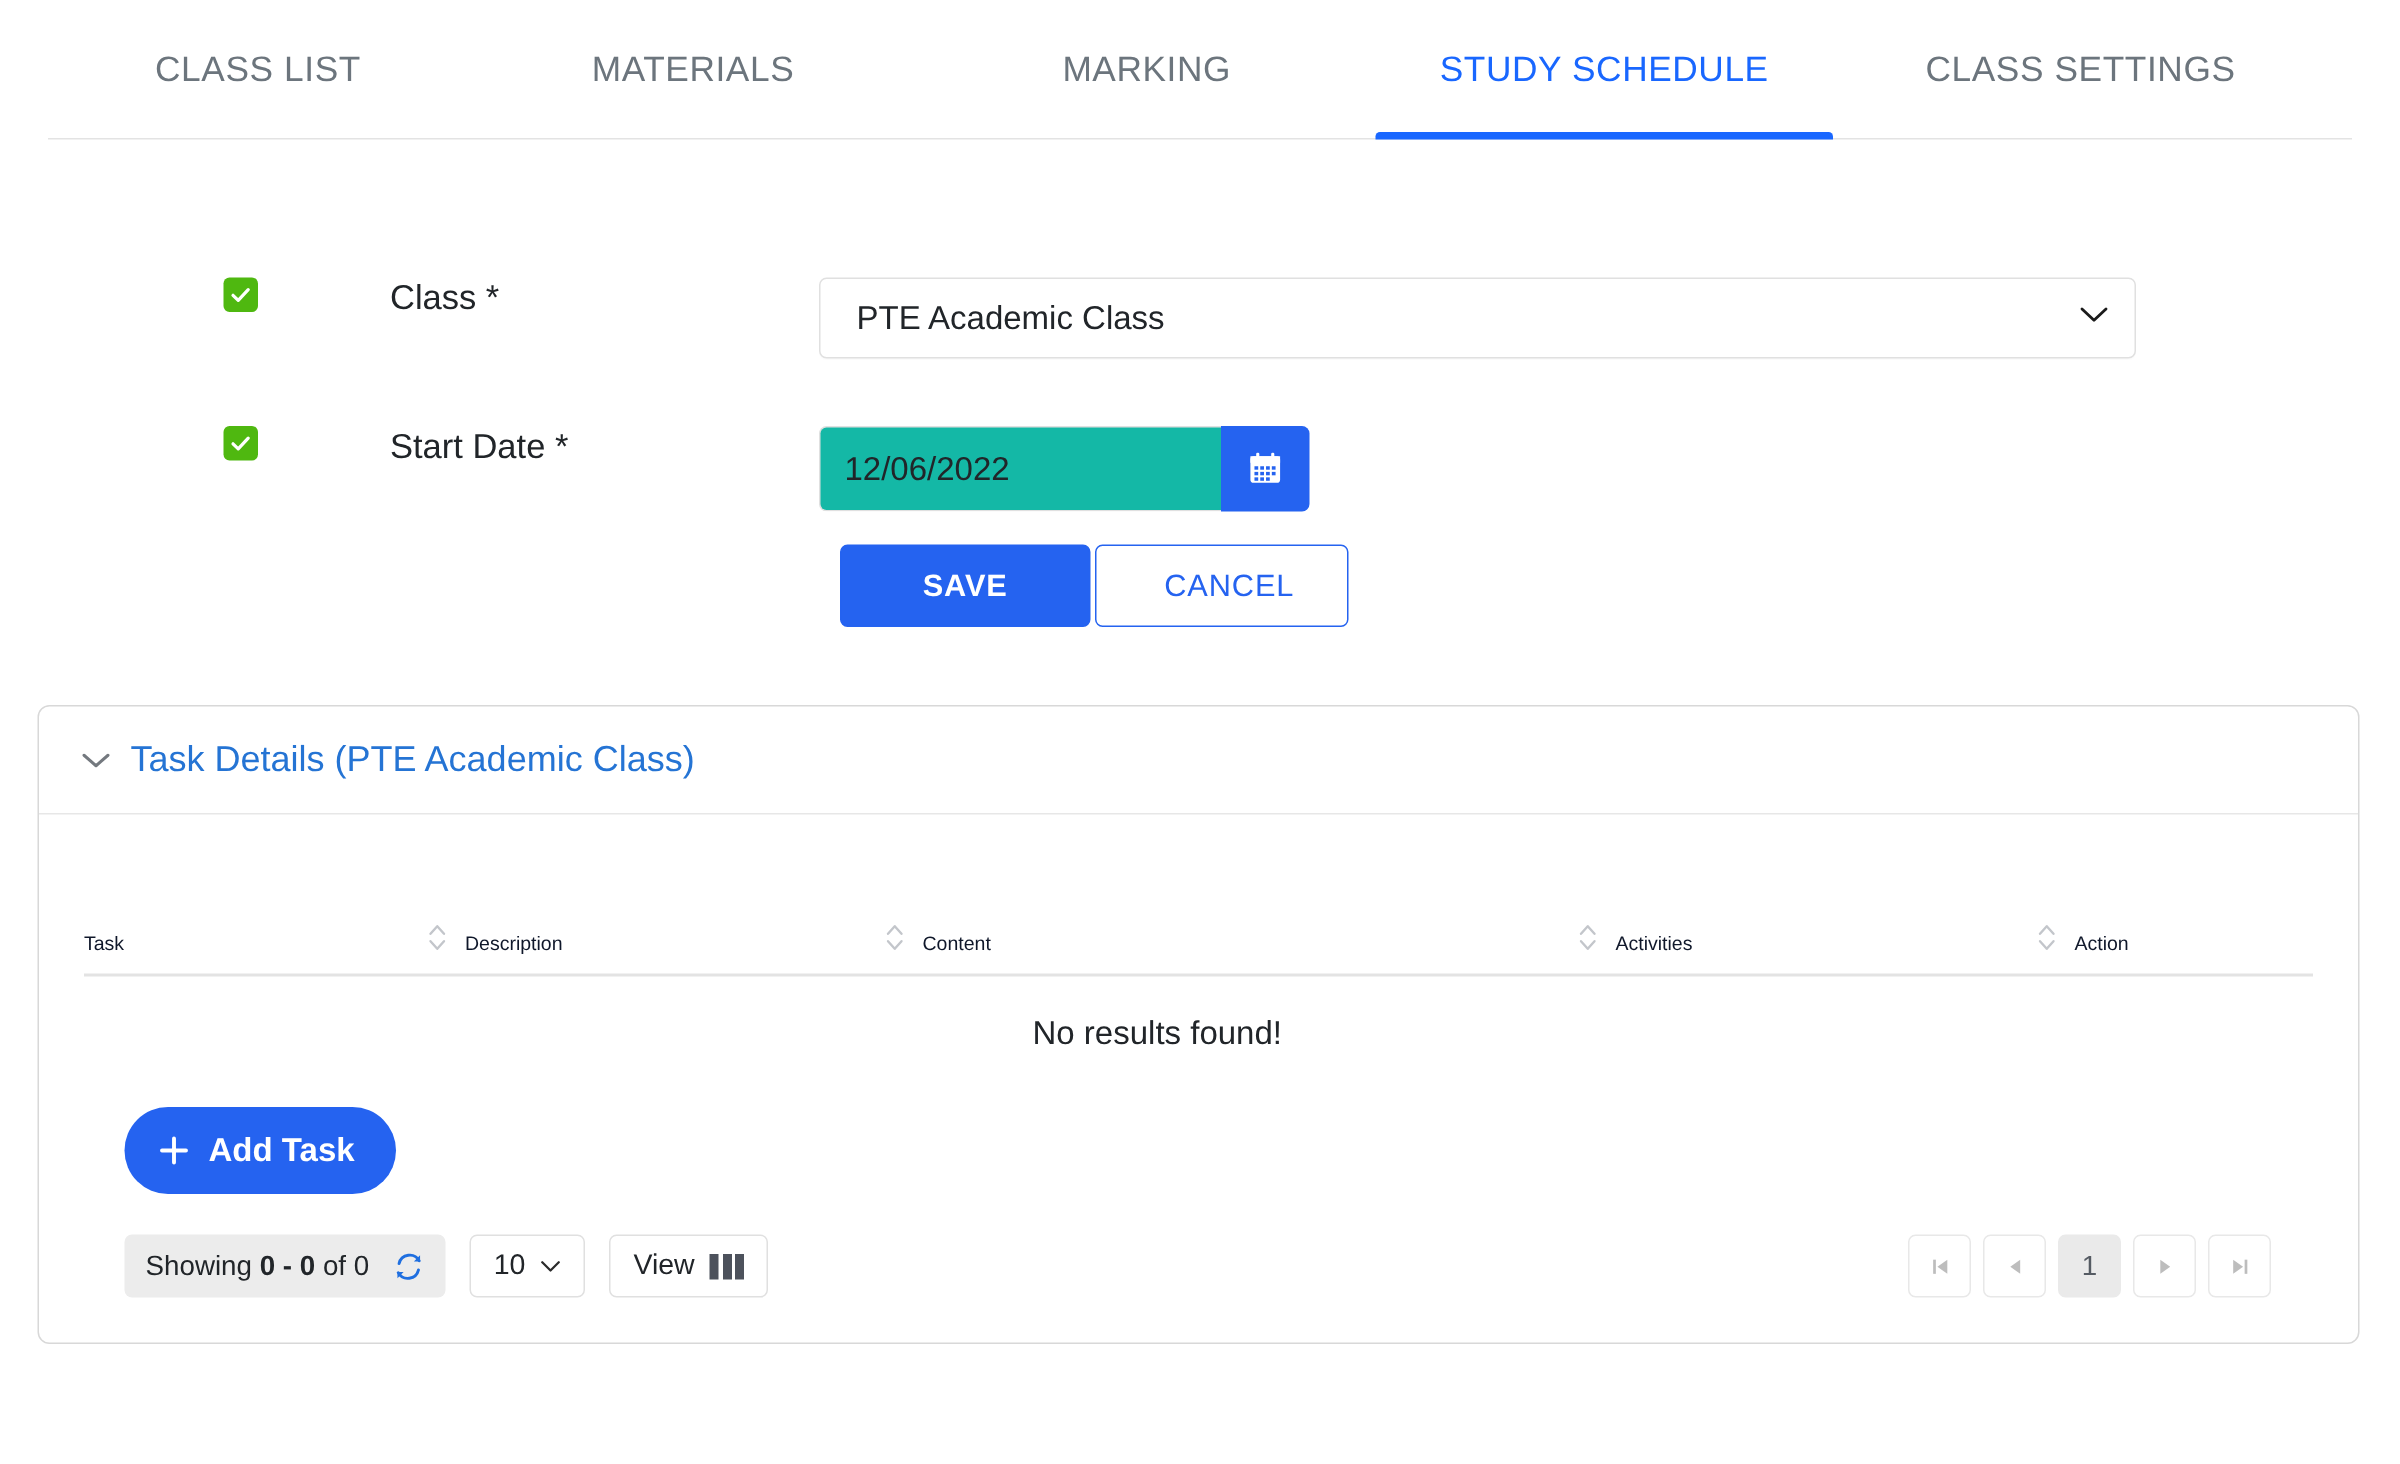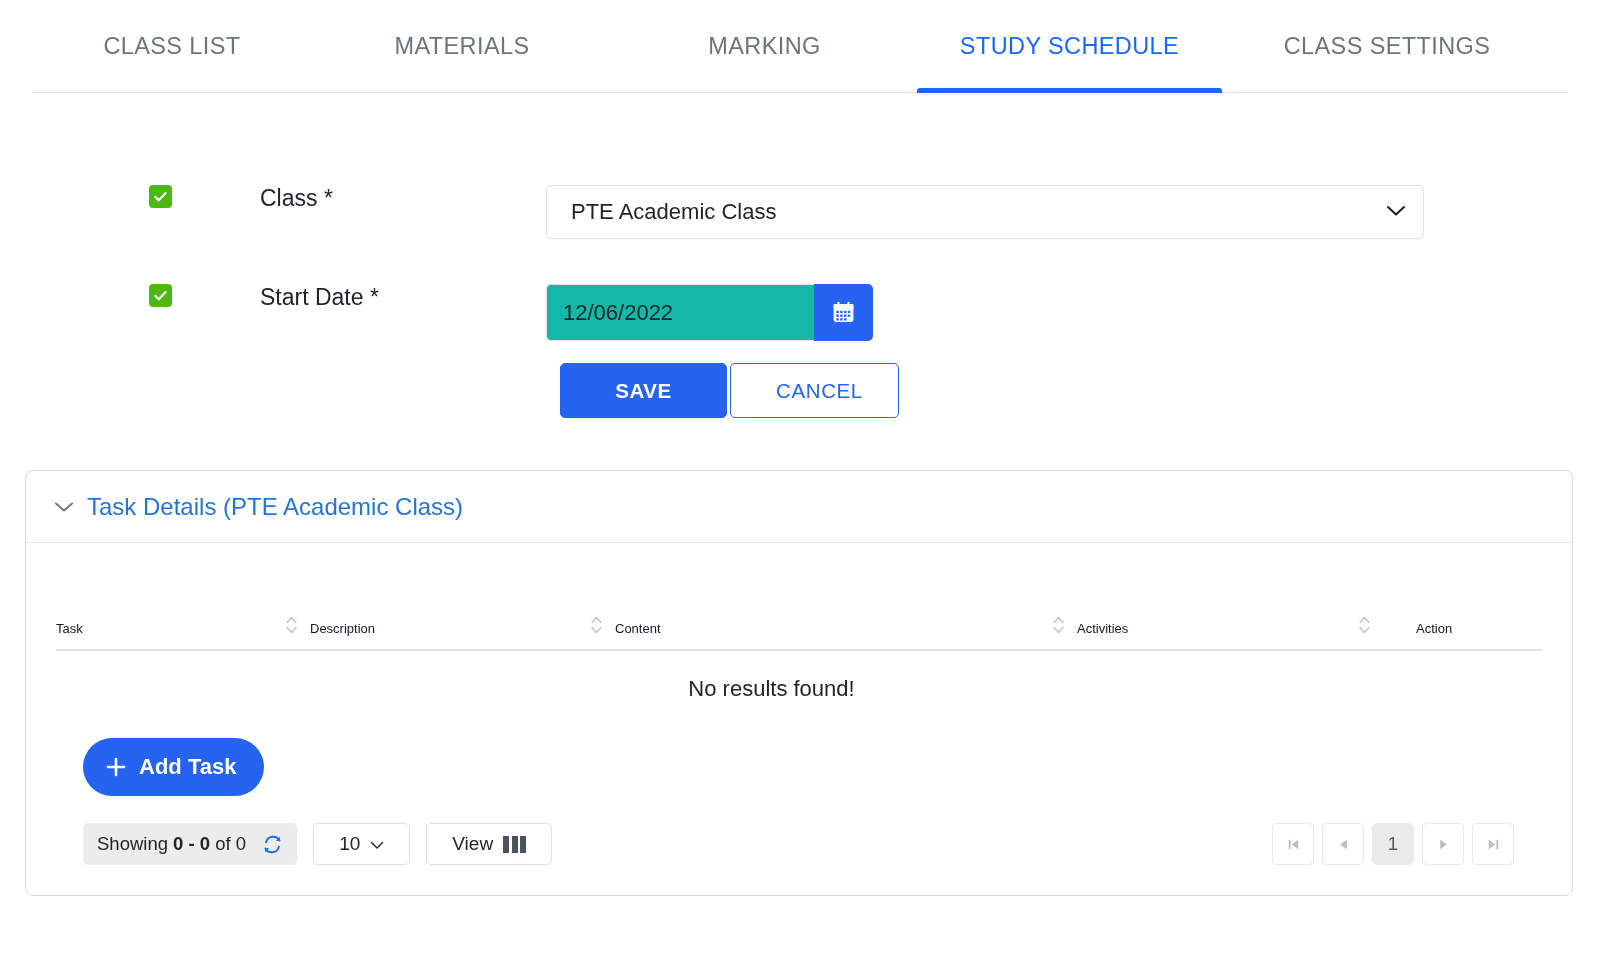--- a/index.html
+++ b/index.html
@@ -228,21 +228,21 @@
     margin-right: 12px;
     display: flex;
     flex-direction: column;
     align-items: center;
     cursor: pointer;
   }
   .th-task       { width: 229px; }
   .th-desc       { width: 305px; }
   .th-content    { width: 462px; }
   .th-activities { width: 306px; }
-  .th-action     { width: 200px; gap: 33px; }
+  .th-action     { width: 200px; }
 
   .noresults {
     text-align: center;
     font-size: 22px;
     color: #212529;
     padding-top: 25px;
     padding-bottom: 10px;
     margin-right: 55px;
   }
 
@@ -288,21 +288,21 @@
   .refresh { display: flex; align-items: center; cursor: pointer; }
 
   .ctrl-box {
     height: 42px;
     border: 1px solid #e0e0e0;
     border-radius: 5px;
     background: #fff;
     display: flex;
     align-items: center;
     gap: 10px;
-    padding: 0 25px;
+    padding: 0 15px;
     font-size: 19px;
     color: #212529;
     cursor: pointer;
     white-space: nowrap;
   }
   .cols-icon { display: flex; gap: 2.5px; }
   .cols-icon i {
     display: block;
     width: 6px;
     height: 17px;

